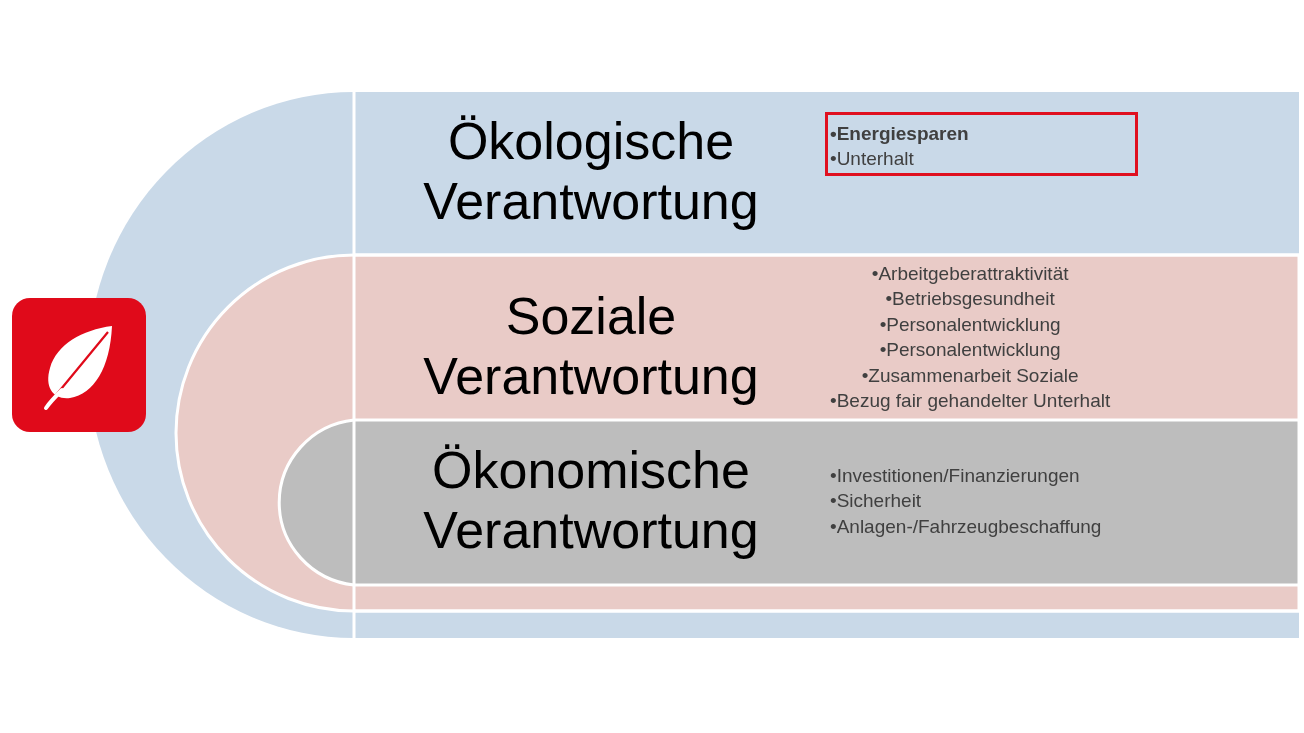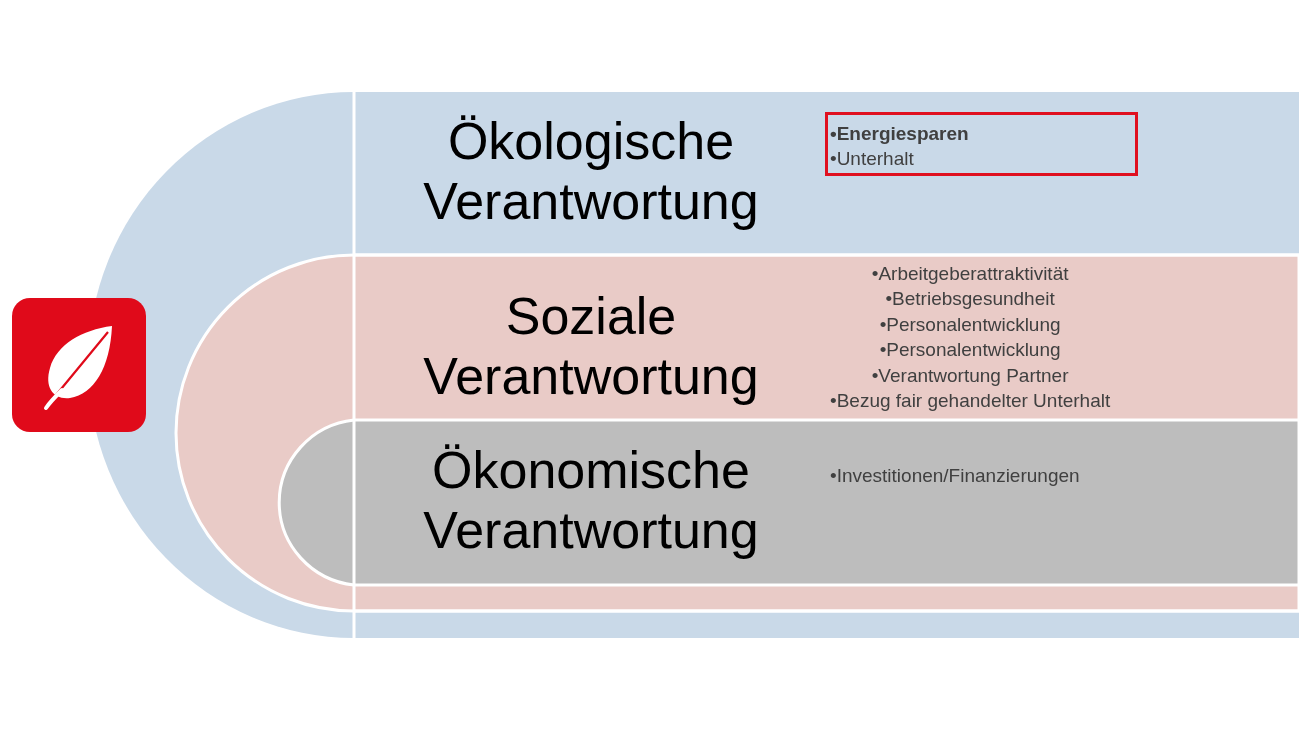--- a/index.html
+++ b/index.html
@@ -70,28 +70,30 @@
   <div>
     <div class="heading" style="top:286px;">
       <div>Soziale</div>
       <div>Verantwortung</div>
     </div>
     <ul class="items" style="top:261px;text-align:center;">
       <li>•Arbeitgeberattraktivität</li>
       <li>•Betriebsgesundheit</li>
       <li>•Personalentwicklung</li>
       <li>•Personalentwicklung</li>
-      <li>•Verantwortung Partner</li>
+      <li>•Zusammenarbeit Soziale</li>
       <li>•Bezug fair gehandelter Unterhalt</li>
     </ul>
   </div>
 
   <div>
     <div class="heading" style="top:440px;">
       <div>Ökonomische</div>
       <div>Verantwortung</div>
     </div>
     <ul class="items" style="top:463px;">
       <li>•Investitionen/Finanzierungen</li>
+      <li>•Sicherheit</li>
+      <li>•Anlagen-/Fahrzeugbeschaffung</li>
     </ul>
   </div>
 
 </div>
 
 </body></html>

